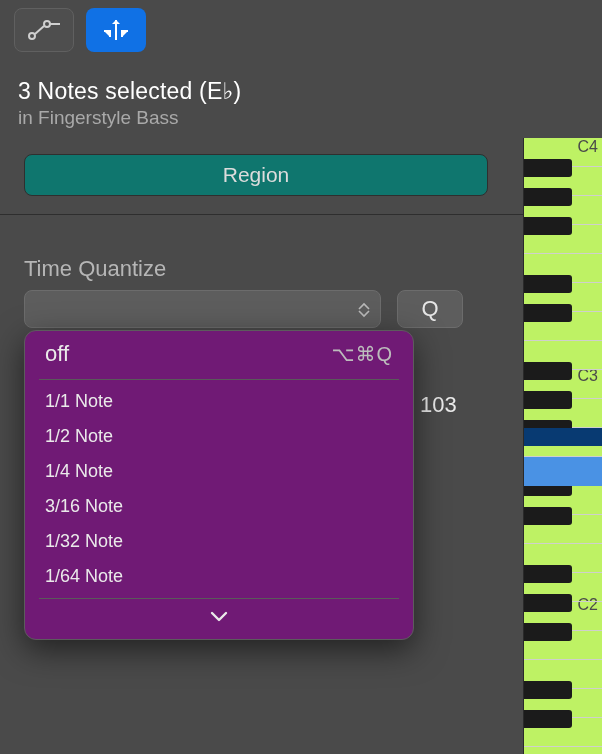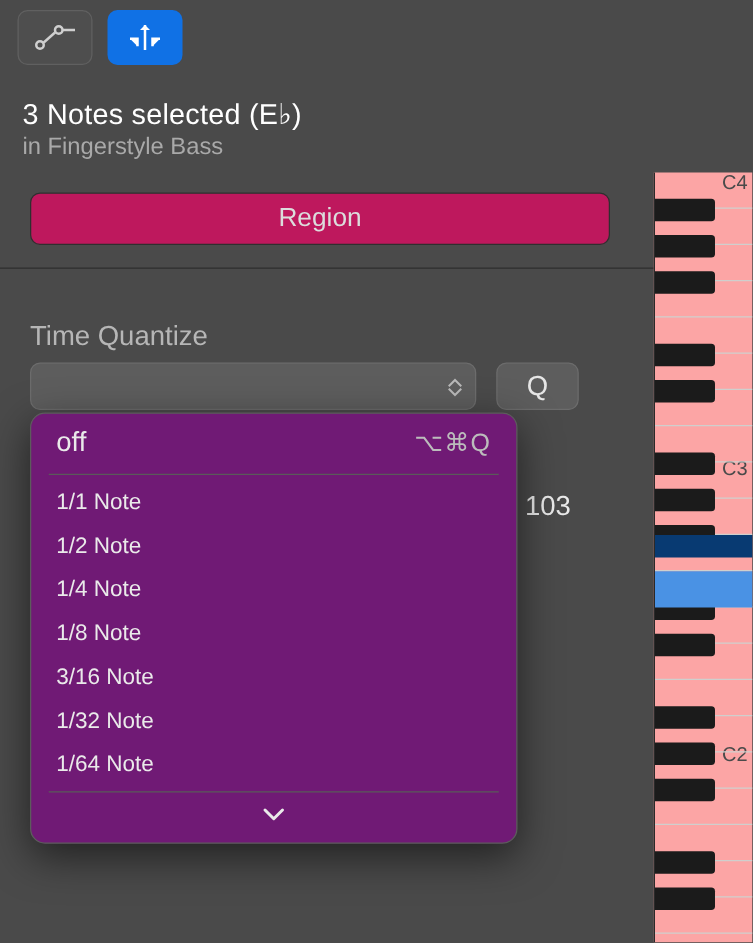--- a/index.html
+++ b/index.html
@@ -13,21 +13,21 @@
   .tb-blue { background: #1071e5; }
   .tb-gray svg { stroke: #cfcfcf; }
   .tb-blue svg { stroke: #fff; fill: #fff; }
 
   
   .header { position: absolute; left: 18px; top: 78px; }
   .header-title { color: #ffffff; font-size: 23px; font-weight: 500; letter-spacing: .2px; }
   .header-sub { color: #a9a9a9; font-size: 19px; margin-top: 2px; }
 
   
-  .seg-wrap { position: absolute; left: 24px; top: 154px; width: 464px; height: 42px; background: #be185d; border: 1px solid #2f2f2f; border-radius: 8px; display: flex; }
+  .seg-wrap { position: absolute; left: 24px; top: 154px; width: 464px; height: 42px; background: #0f766e; border: 1px solid #2f2f2f; border-radius: 8px; display: flex; }
   .seg { flex: 1; display: flex; align-items: center; justify-content: center; font-size: 21px; color: #dcdcdc; border-radius: 8px; cursor: pointer; }
   .seg.active { background: #1071e5; color: #fff; font-weight: 500; }
 
   
   .hr { position: absolute; left: 0; width: 600px; height: 1px; background: #2e2e2e; }
   .hr1 { top: 214px; }
 
   
   .tq-label { position: absolute; left: 24px; top: 256px; color: #b6b6b6; font-size: 22px; }
 
@@ -44,21 +44,21 @@
 
   
   .menu { position: absolute; left: 24px; top: 330px; width: 390px; background: #701a75; border: 1px solid #5c5c5c; border-radius: 12px; box-shadow: 0 10px 32px rgba(0,0,0,.55); padding-bottom: 8px; }
   .menu-row { display: flex; align-items: center; justify-content: space-between; padding: 10px 20px 8px 20px; color: #eaeaea; font-size: 22px; }
   .menu-shortcut { color: #bcbcbc; font-size: 20px; letter-spacing: 1px; }
   .menu-sep { height: 1px; background: #5a5a5a; margin: 4px 14px; }
   .menu-item { padding: 7px 20px; color: #eaeaea; font-size: 18px; cursor: pointer; }
   .menu-more { height: 28px; display:flex; align-items:center; justify-content:center; }
 
   
-  .piano { position: absolute; right: 0; top: 138px; width: 79px; height: 616px; background: #fca5a5; border-left: 1px solid #2a2a2a; }
+  .piano { position: absolute; right: 0; top: 138px; width: 79px; height: 616px; background: #bef264; border-left: 1px solid #2a2a2a; }
   .note-label { position: absolute; right: 4px; top: -2px; font-size: 16px; color: #4a4a4a; font-weight: 500; }
   .wkey { position:absolute; left:0; right:0; height:29px; border-bottom:1px solid #cfcfcd; }
   .bkey { position:absolute; left:0; width:48px; height:18px; background:#1b1b1b; border-radius: 0 3px 3px 0; z-index:2; }
   .hl { position:absolute; left:0; right:0; height:29px; z-index:3; }
   .hl-dark { background:#083a72; }
   .hl-light { background:#4a92e4; }
 </style>
 </head>
 <body>
 <div class="root">
@@ -113,21 +113,20 @@
 
   <div class="menu">
     <div class="menu-row">
       <span>off</span>
       <span class="menu-shortcut">⌥⌘Q</span>
     </div>
     <div class="menu-sep"></div>
     <div class="menu-item">1/1 Note</div>
     <div class="menu-item">1/2 Note</div>
     <div class="menu-item">1/4 Note</div>
-    <div class="menu-item">1/8 Note</div>
     <div class="menu-item">3/16 Note</div>
     <div class="menu-item">1/32 Note</div>
     <div class="menu-item">1/64 Note</div>
     <div class="menu-sep"></div>
     <div class="menu-more">
       <svg width="18" height="12" viewBox="0 0 18 12">
           <path d="M2 2 L9 9 L16 2" fill="none" stroke="#eaeaea" stroke-width="2.4" stroke-linecap="round" stroke-linejoin="round"></path>
         </svg>
     </div>
   </div>

